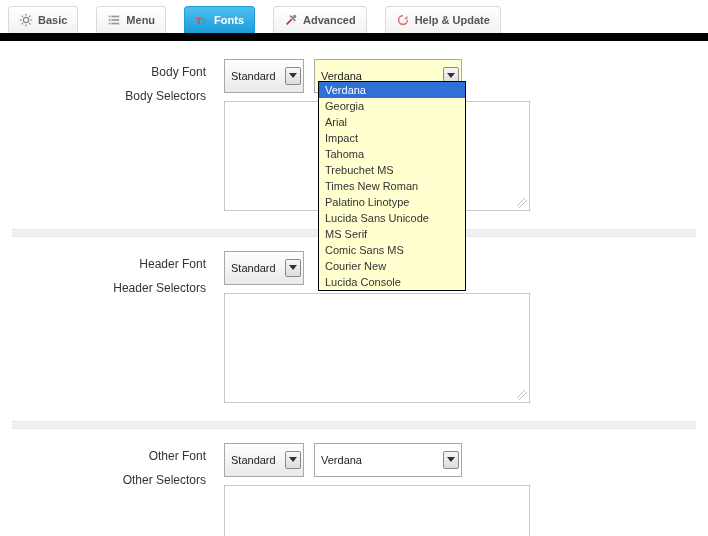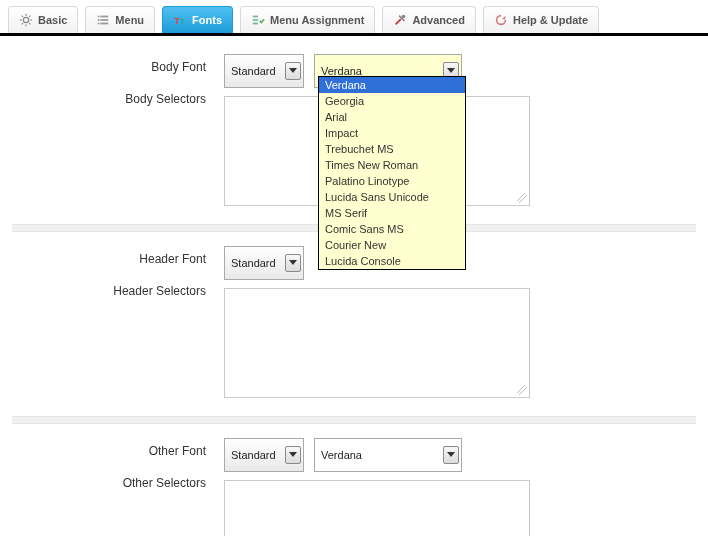--- a/index.html
+++ b/index.html
@@ -6,23 +6,23 @@
   body {
     margin: 0;
     font-family: Arial, Helvetica, sans-serif;
     font-size: 12px;
     color: #333;
     background: #fff;
   }
   .wrap { width: 708px; }
   .tabs {
     display: flex;
-    gap: 7px;
+    gap: 18px;
     padding: 6px 8px 0 8px;
-    border-bottom: 3px solid #000000;
+    border-bottom: 8px solid #000000;
     background: #fff;
   }
   .tab {
     display: flex;
     align-items: center;
     gap: 5px;
     padding: 6px 10px;
     border: 1px solid #d9d9d9;
     border-bottom: none;
     border-radius: 4px 4px 0 0;
@@ -49,21 +49,21 @@
   }
   .divider { height: 8px; background: #f0f0f0; border-top:1px solid #e6e6e6; border-bottom:1px solid #e6e6e6;}
   .labels {
     width: 190px;
     text-align: right;
     padding-top: 2px;
     color: #333;
     font-size: 12px;
   }
   .labels .lbl { height: 24px; line-height: 22px; }
-  .labels .lbl2 { margin-top: 8px; }
+  .labels .lbl2 { }
   .controls {
     flex: 1;
     position: relative;
   }
   .row1 { display:flex; gap:10px; align-items:center; }
   .select {
     display:flex; align-items:center; justify-content:space-between;
     height:34px; padding:0 2px 0 6px;
     border:1px solid #a9a9a9;
     background: linear-gradient(#ffffff,#e9e9e9);
@@ -158,33 +158,20 @@
         <svg viewBox="0 0 16 16" width="14" height="14">
             <text x="1" y="12" font-size="11" font-weight="bold" fill="#d44">T</text>
             <text x="8" y="13" font-size="8" font-weight="bold" fill="#2a7">T</text>
           </svg>
       </span>
       <span>Fonts</span>
     </div>
     <div class="tab">
       <span class="ic">
         <svg viewBox="0 0 16 16" width="14" height="14">
-            <g fill="#7b9">
-              <rect x="2" y="3" width="6" height="2"></rect>
-              <rect x="2" y="7" width="6" height="2"></rect>
-              <rect x="2" y="11" width="6" height="2"></rect>
-            </g>
-            <path d="M10 9 l2 2 l3 -4" fill="none" stroke="#5a5" stroke-width="1.8"></path>
-          </svg>
-      </span>
-      <span>Menu Assignment</span>
-    </div>
-    <div class="tab">
-      <span class="ic">
-        <svg viewBox="0 0 16 16" width="14" height="14">
             <path d="M3 13 L9 7" stroke="#c33" stroke-width="2"></path>
             <path d="M7 3 L13 9" stroke="#888" stroke-width="2"></path>
             <circle cx="12" cy="4" r="2" fill="#888"></circle>
           </svg>
       </span>
       <span>Advanced</span>
     </div>
     <div class="tab">
       <span class="ic">
         <svg viewBox="0 0 16 16" width="14" height="14">
@@ -222,20 +209,21 @@
               </span>
           </div>
         </div>
         <div class="textarea"></div>
 
         <div class="dropdown">
           <div class="opt selected">Verdana</div>
           <div class="opt">Georgia</div>
           <div class="opt">Arial</div>
           <div class="opt">Impact</div>
+          <div class="opt">Tahoma</div>
           <div class="opt">Trebuchet MS</div>
           <div class="opt">Times New Roman</div>
           <div class="opt">Palatino Linotype</div>
           <div class="opt">Lucida Sans Unicode</div>
           <div class="opt">MS Serif</div>
           <div class="opt">Comic Sans MS</div>
           <div class="opt">Courier New</div>
           <div class="opt">Lucida Console</div>
         </div>
       </div>

